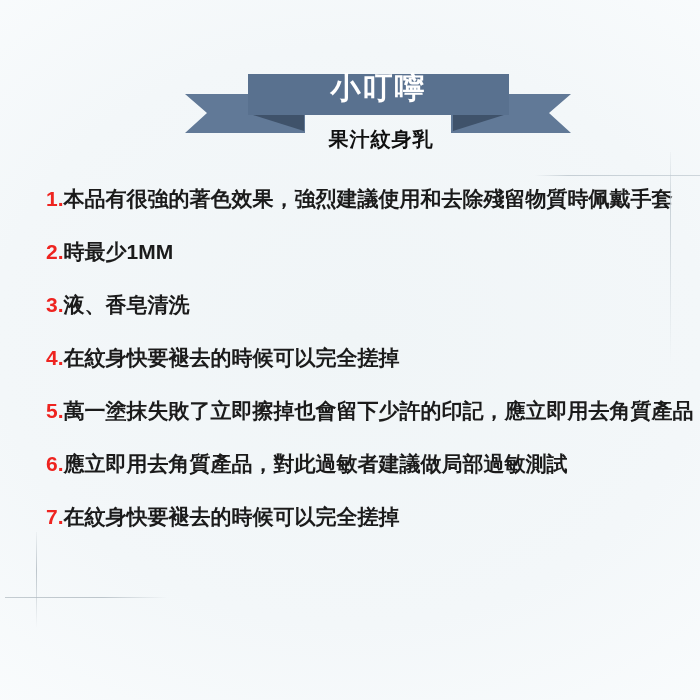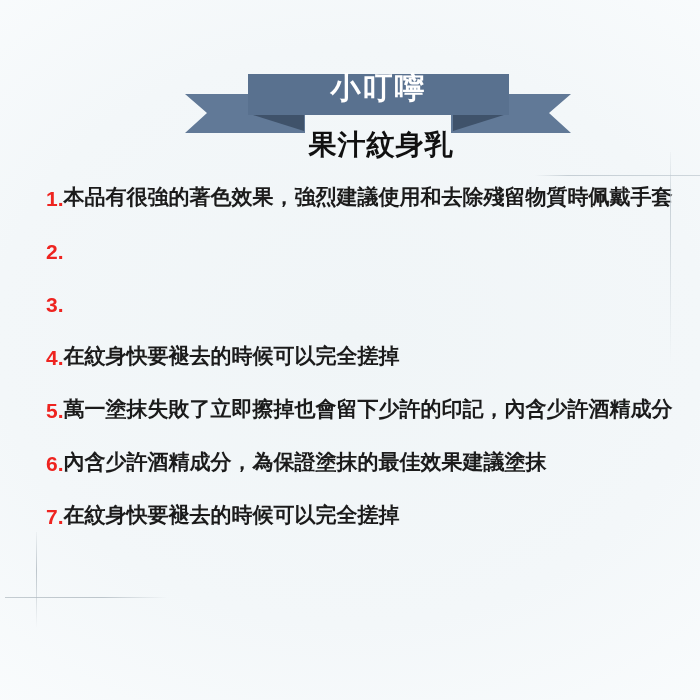--- a/index.html
+++ b/index.html
@@ -9,30 +9,30 @@
     background: radial-gradient(ellipse 92% 75% at 50% 48%, #f0f5f7 0%, #f3f7f9 55%, #fbfdfe 100%);
   }
   .ribbon-svg { position:absolute; left:0; top:0; }
   .banner-title {
     position:absolute; left:248px; top:74px; width:261px; height:28px;
     display:flex; align-items:center; justify-content:center;
     color:#ffffff; font-size:30px; font-weight:bold; letter-spacing:2px;
   }
   .subtitle {
     position:absolute; left:251px; top:126px; width:260px; text-align:center;
-    font-size:28px; font-weight:bold; color:#101010; letter-spacing:1px;
+    font-size:20px; font-weight:bold; color:#101010; letter-spacing:1px;
   }
   .list { position:absolute; left:46px; top:185px; width:628px; }
   .item {
     display:flex; align-items:flex-start; margin-bottom:25px;
     font-size:21px; font-weight:bold; line-height:28px; color:#1b1b1b;
   }
   .num { flex:0 0 auto; color:#ee2420; }
   .txt { flex:1 1 auto; }
-  .line { display:block; white-space:nowrap;font-family:Liberation Mono, monospace; }
+  .line { display:block; white-space:nowrap; }
   .crease { position:absolute; pointer-events:none; }
   .crease-h-right { left:535px; top:175px; width:165px; height:1px;
     background:linear-gradient(to right, rgba(190,200,207,0), rgba(190,200,207,.85) 20%, rgba(190,200,207,.7)); }
   .crease-v-right { left:670px; top:152px; width:1px; height:212px;
     background:linear-gradient(to bottom, rgba(190,200,207,.1), rgba(190,200,207,.8) 25%, rgba(190,200,207,0)); }
   .crease-v-left { left:36px; top:532px; width:1px; height:96px;
     background:linear-gradient(to bottom, rgba(175,185,192,.1), rgba(175,185,192,.8) 40%, rgba(175,185,192,0)); }
   .crease-h-left { left:5px; top:597px; width:163px; height:1px;
     background:linear-gradient(to right, rgba(175,185,192,.7), rgba(175,185,192,.8) 60%, rgba(175,185,192,0)); }
 </style>
@@ -57,47 +57,49 @@
     <div class="item">
       <span class="num">1.</span>
       <span class="txt">
         <span class="line">本品有很強的著色效果，強烈建議使用和去除殘留物質時佩戴手套</span>
       </span>
     </div>
 
     <div class="item">
       <span class="num">2.</span>
       <span class="txt">
+        <span class="line">時最少1MM</span>
       </span>
     </div>
 
     <div class="item">
       <span class="num">3.</span>
       <span class="txt">
+        <span class="line">液、香皂清洗</span>
       </span>
     </div>
 
     <div class="item">
       <span class="num">4.</span>
       <span class="txt">
         <span class="line">在紋身快要褪去的時候可以完全搓掉</span>
       </span>
     </div>
 
     <div class="item">
       <span class="num">5.</span>
       <span class="txt">
-        <span class="line">萬一塗抹失敗了立即擦掉也會留下少許的印記，內含少許酒精成分</span>
+        <span class="line">萬一塗抹失敗了立即擦掉也會留下少許的印記，應立即用去角質產品</span>
       </span>
     </div>
 
     <div class="item">
       <span class="num">6.</span>
       <span class="txt">
-        <span class="line">內含少許酒精成分，為保證塗抹的最佳效果建議塗抹</span>
+        <span class="line">應立即用去角質產品，對此過敏者建議做局部過敏測試</span>
       </span>
     </div>
 
     <div class="item">
       <span class="num">7.</span>
       <span class="txt">
         <span class="line">在紋身快要褪去的時候可以完全搓掉</span>
       </span>
     </div>
 

